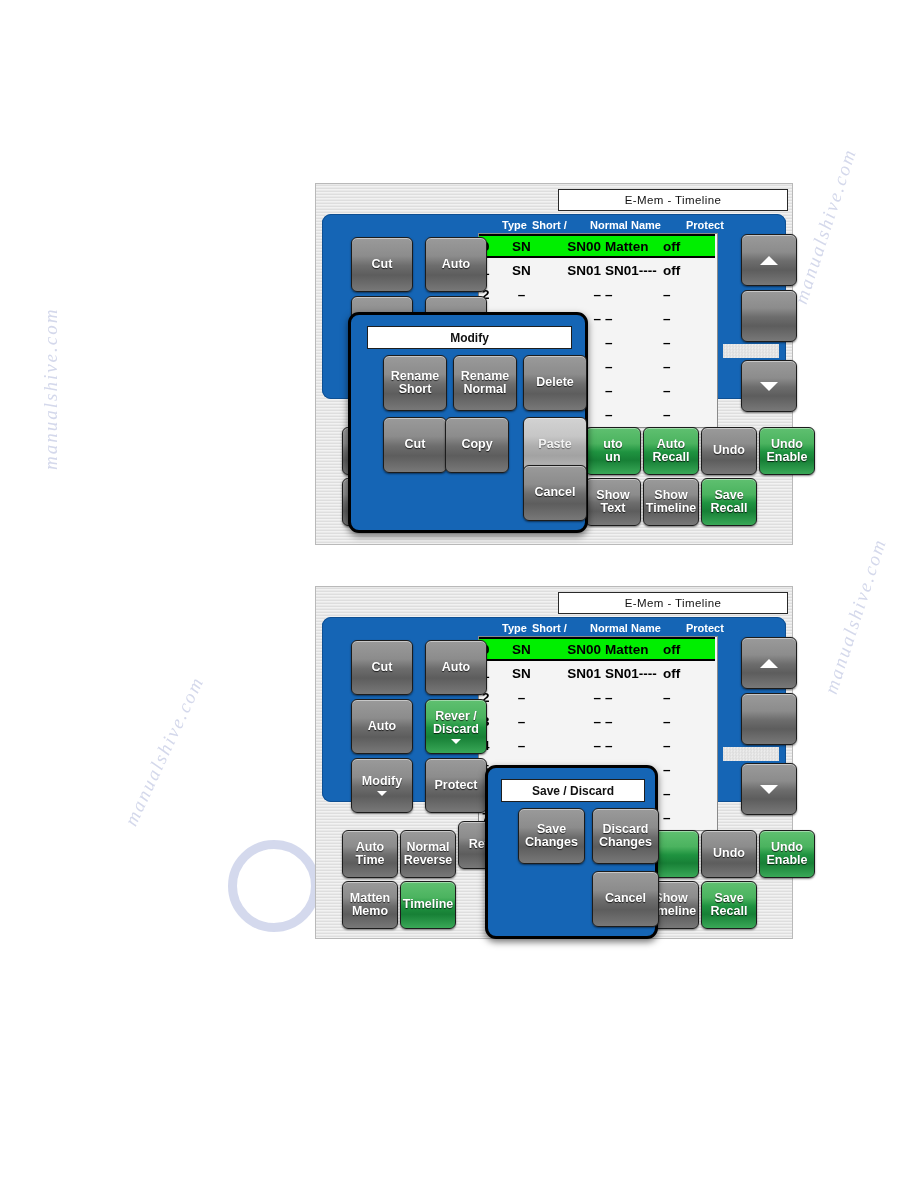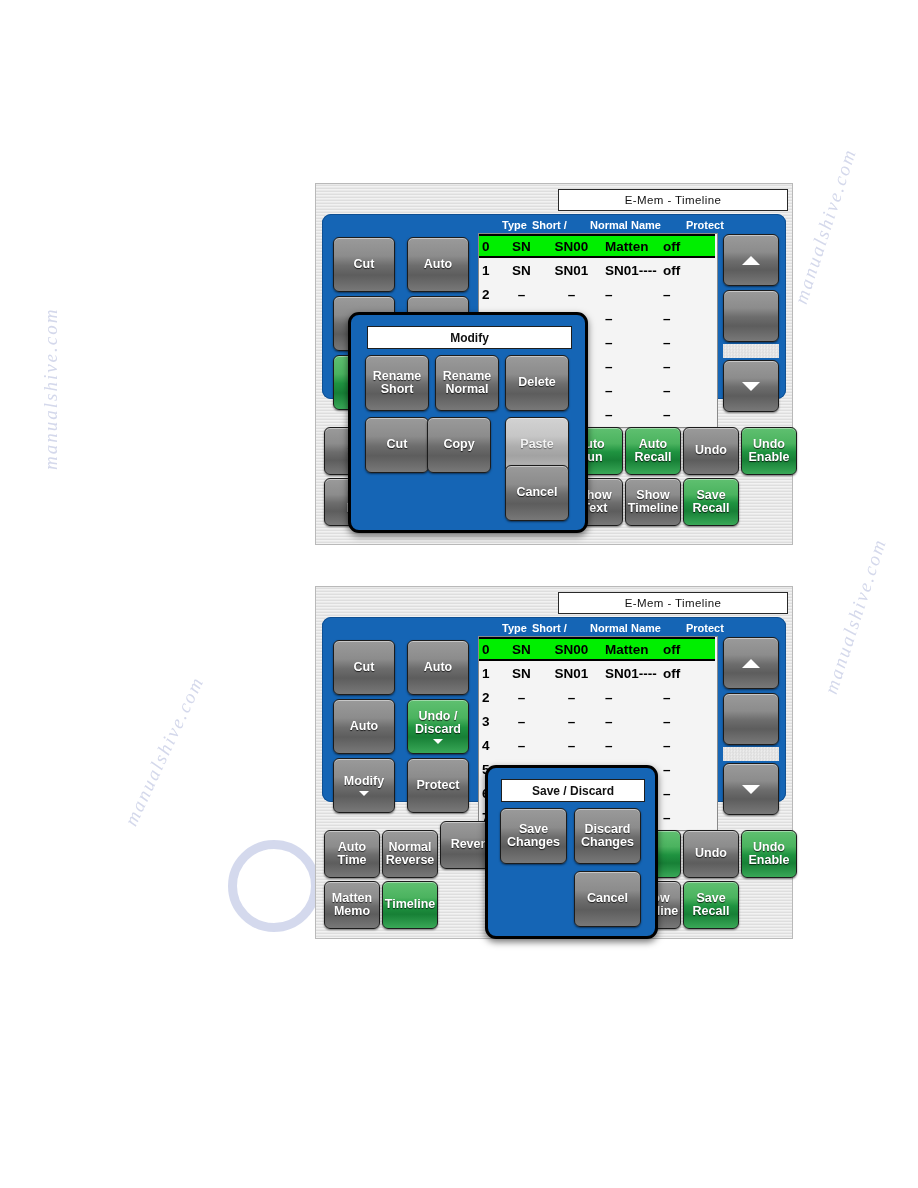--- a/index.html
+++ b/index.html
@@ -31,39 +31,39 @@
   .blue{position:absolute;background:#1565b5;border-radius:9px;
         box-shadow:inset 0 0 0 1px #0e4f92;}
 
   
   .btn{position:absolute;border-radius:6px;color:#fff;font-size:12.5px;font-weight:bold;
        line-height:1.08;text-align:center;display:flex;flex-direction:column;
        align-items:center;justify-content:center;
        text-shadow:0 1px 1px rgba(0,0,0,.75);
        border:1px solid #1c1c1c;box-sizing:border-box;
        background:linear-gradient(to bottom,#9a9a9a 0%,#8c8c8c 34%,#6d6d6d 52%,#5d5d5d 70%,#787878 100%);
-       box-shadow:inset 0 1px 0 rgba(255,255,255,.45),0 1px 2px rgba(0,0,0,.5);}
+       box-shadow:inset 0 1px 0 rgba(255,255,255,.45),0 1px 2px rgba(0,0,0,.5);margin-left:18px;}
   .btn.green{background:linear-gradient(to bottom,#5fc070 0%,#4bb35f 34%,#1f9340 52%,#178036 70%,#39a857 100%);
        box-shadow:inset 0 1px 0 rgba(255,255,255,.4),0 1px 2px rgba(0,0,0,.5);}
   .btn.pale{background:linear-gradient(to bottom,#d2d2d2 0%,#c6c6c6 34%,#aeaeae 52%,#a2a2a2 70%,#bdbdbd 100%);
        color:#f2f2f2;text-shadow:0 1px 1px rgba(0,0,0,.45);}
   .btn .cap{display:block;}
   .btn .caret{display:block;width:0;height:0;margin-top:2px;
        border-left:5px solid transparent;border-right:5px solid transparent;border-top:5px solid #ffffff;}
   .btn .arrow-up{width:0;height:0;border-left:9px solid transparent;border-right:9px solid transparent;border-bottom:9px solid #fff;}
   .btn .arrow-dn{width:0;height:0;border-left:9px solid transparent;border-right:9px solid transparent;border-top:9px solid #fff;}
 
   
   .hdr{position:absolute;color:#ffffff;font-size:11px;font-weight:bold;}
   .grid{position:absolute;background:#f4f4f4;border:1px solid #8a8a8a;overflow:hidden;}
   .row{display:flex;align-items:center;height:24px;font-size:13.5px;font-weight:bold;color:#000;box-sizing:border-box;}
   .row.sel{background:#00ef00;border-top:2px solid #000;border-bottom:2px solid #000;height:24px;}
   .c-idx{width:19px;padding-left:3px;}
   .c-type{width:41px;text-align:center;}
-  .c-short{width:59px;text-align:center;}
+  .c-short{width:59px;text-align:right;}
   .c-name{flex:1;text-align:left;padding-left:4px;}
   .c-prot{width:52px;}
   .scrollpad{position:absolute;background:repeating-conic-gradient(#d8d8d8 0% 25%,#f2f2f2 0% 50%) 50%/3px 3px;}
 
   
   .modal{position:absolute;background:#1565b5;border:3px solid #000;border-radius:11px;
          box-shadow:0 3px 7px rgba(0,0,0,.55);}
   .modal-title{position:absolute;background:#fff;border:1px solid #1e1e1e;
          display:flex;align-items:center;justify-content:center;
          font-size:12px;font-weight:bold;color:#111;}
@@ -319,21 +319,21 @@
   <div class="btn" style="left:17px;top:53px;width:62px;height:55px;">
       <span class="cap">Cut</span>
     </div>
   <div class="btn" style="left:91px;top:53px;width:62px;height:55px;">
       <span class="cap">Auto</span>
     </div>
   <div class="btn" style="left:17px;top:112px;width:62px;height:55px;">
       <span class="cap">Auto</span>
     </div>
   <div class="btn green" style="left:91px;top:112px;width:62px;height:55px;">
-    <span class="cap">Undo /</span>
+    <span class="cap">Rever /</span>
     <span class="cap">Discard</span>
     <span class="caret"></span>
   </div>
   <div class="btn" style="left:17px;top:171px;width:62px;height:55px;">
     <span class="cap">Modify</span>
     <span class="caret"></span>
   </div>
   <div class="btn" style="left:91px;top:171px;width:62px;height:55px;">
     <span class="cap">Protect</span>
   </div>

